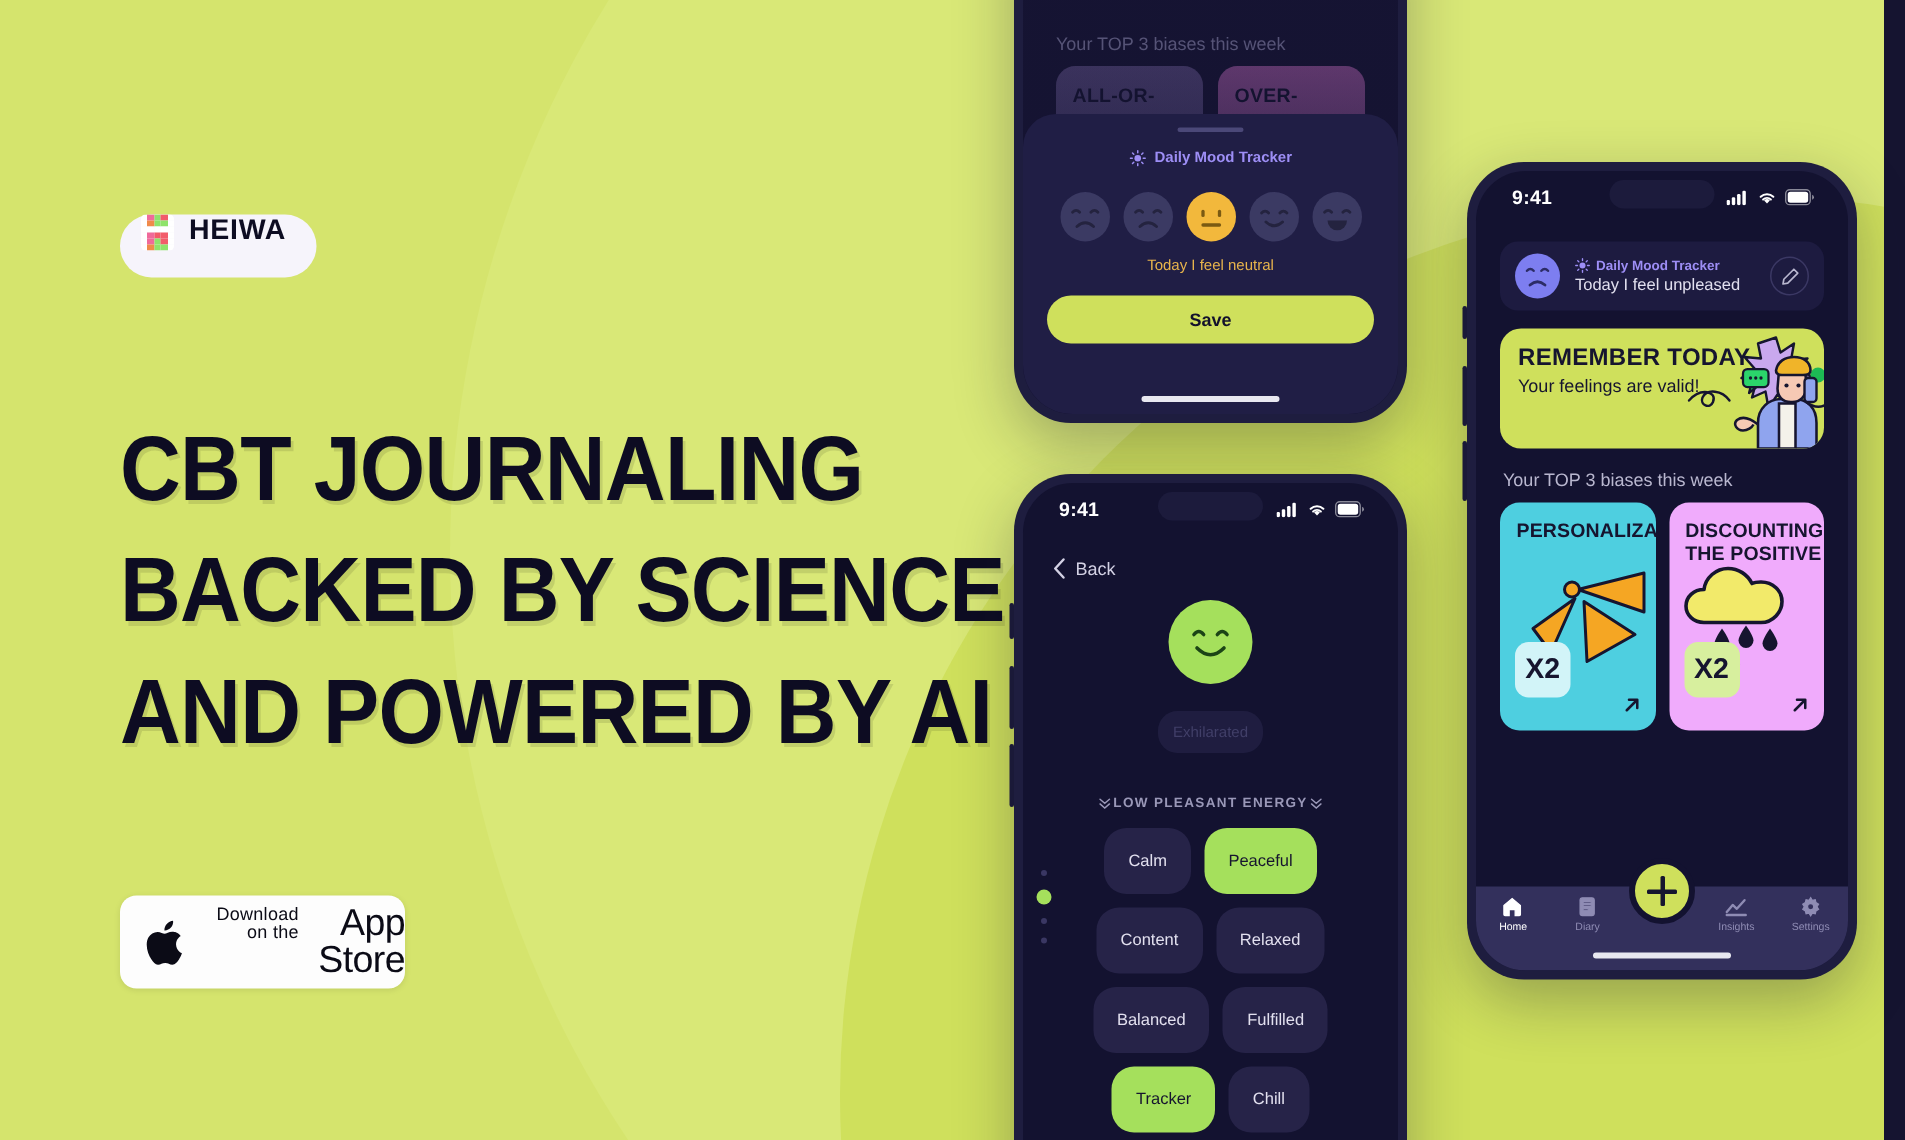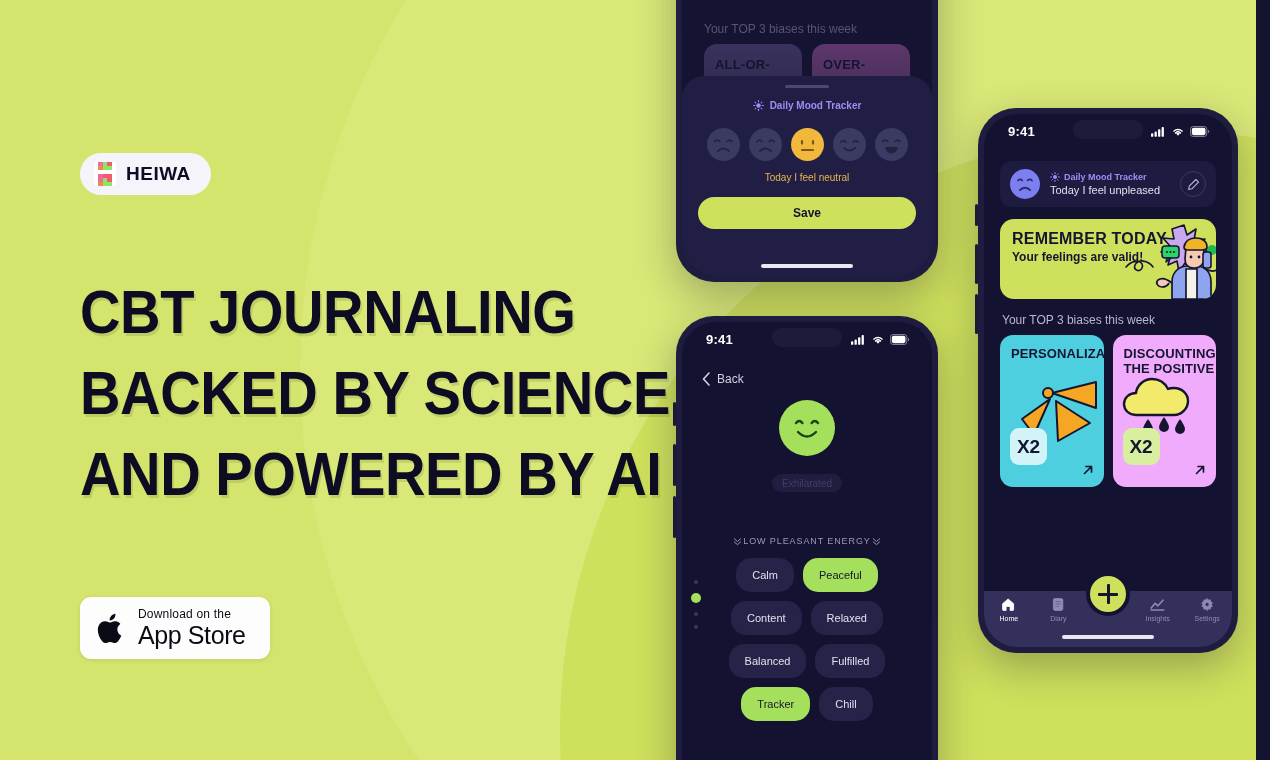--- a/index.html
+++ b/index.html
@@ -28,21 +28,21 @@
     position:absolute; right:0; top:0; width:14px; height:760px; background:#151430;
   }
 
   
   .left { position:absolute; left:0; top:0; width:660px; height:760px; }
 
   .logo-pill {
     position:absolute; left:80px; top:143px;
     height:42px; padding:0 20px 0 14px;
     background:#f6f4fb; border-radius:21px;
-    display:flex; align-items:center; gap:10px;margin-top:10px;
+    display:flex; align-items:flex-start; gap:10px;
   }
   .logo-mark { width:22px; height:24px; border-radius:3px; overflow:hidden;
     display:grid; grid-template-columns:repeat(5,1fr); grid-template-rows:repeat(6,1fr); }
   .logo-mark i { display:block; }
   .logo-text { font-size:19px; font-weight:700; letter-spacing:.5px; color:#0d0c22; }
 
   .headline {
     position:absolute; left:80px; top:272px; width:560px;
     font-family:"Liberation Sans Narrow","Liberation Sans",sans-serif;
     font-weight:700; font-size:61px; line-height:81px;
@@ -53,21 +53,21 @@
   }
   .headline span { display:block; white-space:nowrap; }
 
   .appstore {
     position:absolute; left:80px; top:597px;
     width:190px; height:62px; background:#fdfdfd; border-radius:11px;
     display:flex; align-items:center; gap:11px; padding-left:17px;
     box-shadow:0 1px 4px rgba(0,0,0,.10);
   }
   .apple-logo { width:30px; height:35px; flex:0 0 auto; }
-  .as-txt { display:flex; flex-direction:column; line-height:1; color:#0b0b16; }
+  .as-txt { display:flex; line-height:1; color:#0b0b16;text-align:right; }
   .as-small { font-size:12px; letter-spacing:.2px; margin-bottom:3px; }
   .as-big { font-size:25px; font-weight:500; letter-spacing:-.4px; }
 
   
   .phone { position:absolute; background:#1e1d3f; border-radius:38px; padding:6px;
            box-shadow:0 14px 40px rgba(20,20,45,.30); }
   .screen { position:relative; width:100%; height:100%; background:#131230;
             border-radius:33px; overflow:hidden; }
 
   .side-btn { position:absolute; left:-3px; width:3px; border-radius:2px; background:#1a1938; }
@@ -105,29 +105,29 @@
               font-size:12px; font-weight:700; color:#13122c; }
 
   
   #phone2 { left:676px; top:316px; width:262px; height:500px; }
   .back-row { display:flex; align-items:center; gap:7px; padding:16px 0 0 20px; }
   .back-row span { color:#d3d1e4; font-size:12px; }
   .smiley { width:56px; height:56px; border-radius:50%; background:#a5e05c;
             margin:14px auto 0; position:relative; }
   .p2-title { text-align:center; color:#fff; font-size:16px; font-weight:700;
               line-height:20px; margin-top:20px; padding:0 26px; }
-  .ghost-chip { width:70px; height:18px; border-radius:13px; margin:18px auto 0;
+  .ghost-chip { width:70px; height:28px; border-radius:13px; margin:18px auto 0;
                 background:rgba(46,44,84,.45); display:flex; align-items:center;
                 justify-content:center; font-size:10px; color:#413f68; }
   .energy-row { display:flex; align-items:center; justify-content:center; gap:1px;
-                margin-top:44px; color:#9a98b8; font-size:9px; font-weight:400;
+                margin-top:28px; color:#9a98b8; font-size:9px; font-weight:700;
                 letter-spacing:.9px; }
   .chips { display:flex; flex-wrap:wrap; justify-content:center; gap:9px;
            padding:12px 22px 0; }
-  .chip { height:34px; padding:0 16px; border-radius:15px; background:#262348;
+  .chip { height:44px; padding:0 16px; border-radius:15px; background:#262348;
           display:flex; align-items:center; justify-content:center;
           font-size:11px; color:#e2e0ef; }
   .chip.sel { background:#a5e05c; color:#16152f; }
   .dots { position:absolute; left:9px; top:258px; display:flex; flex-direction:column;
           align-items:center; gap:9px; }
   .dots i { width:4px; height:4px; border-radius:50%; background:#3a3763; display:block; }
   .dots i.on { width:10px; height:10px; background:#a5e05c; }
 
   
   #phone3 { left:978px; top:108px; width:260px; height:545px; }
@@ -140,21 +140,21 @@
   .mood-tag { display:flex; align-items:center; gap:4px; color:#9d8ef5; font-size:9px; font-weight:700; }
   .mood-sub { color:#e2e0ef; font-size:11px; }
   .edit-btn { width:26px; height:26px; border-radius:50%; border:1px solid #3b3864;
               display:flex; align-items:center; justify-content:center; flex:0 0 auto; }
 
   .banner { margin:12px 16px 0; height:80px; background:#cfe05c; border-radius:14px;
             position:relative; overflow:hidden; padding:11px 0 0 12px; }
   .banner h4 { font-family:"Liberation Sans Narrow","Liberation Sans",sans-serif;
                font-size:16px; font-weight:700; color:#16152f; letter-spacing:.2px;
                text-transform:uppercase; }
-  .banner p { font-size:12px; font-weight:700; color:#16152f; margin-top:2px; }
+  .banner p { font-size:12px; font-weight:400; color:#16152f; margin-top:2px; }
 
   .biases-title { color:#b9b7cf; font-size:12px; padding:14px 0 0 18px; }
   .bias-row { display:flex; gap:9px; padding:8px 16px 0; }
   .bias-card { flex:1; height:152px; border-radius:13px; position:relative; overflow:hidden;
                padding:11px 0 0 11px; }
   .bias-card h5 { font-family:"Liberation Sans Narrow","Liberation Sans",sans-serif;
                   font-weight:700; font-size:13px; line-height:15px; color:#16152f;
                   text-transform:uppercase; letter-spacing:.1px; }
   .x2 { position:absolute; left:10px; bottom:22px; width:37px; height:37px; border-radius:9px;
         display:flex; align-items:center; justify-content:center;

